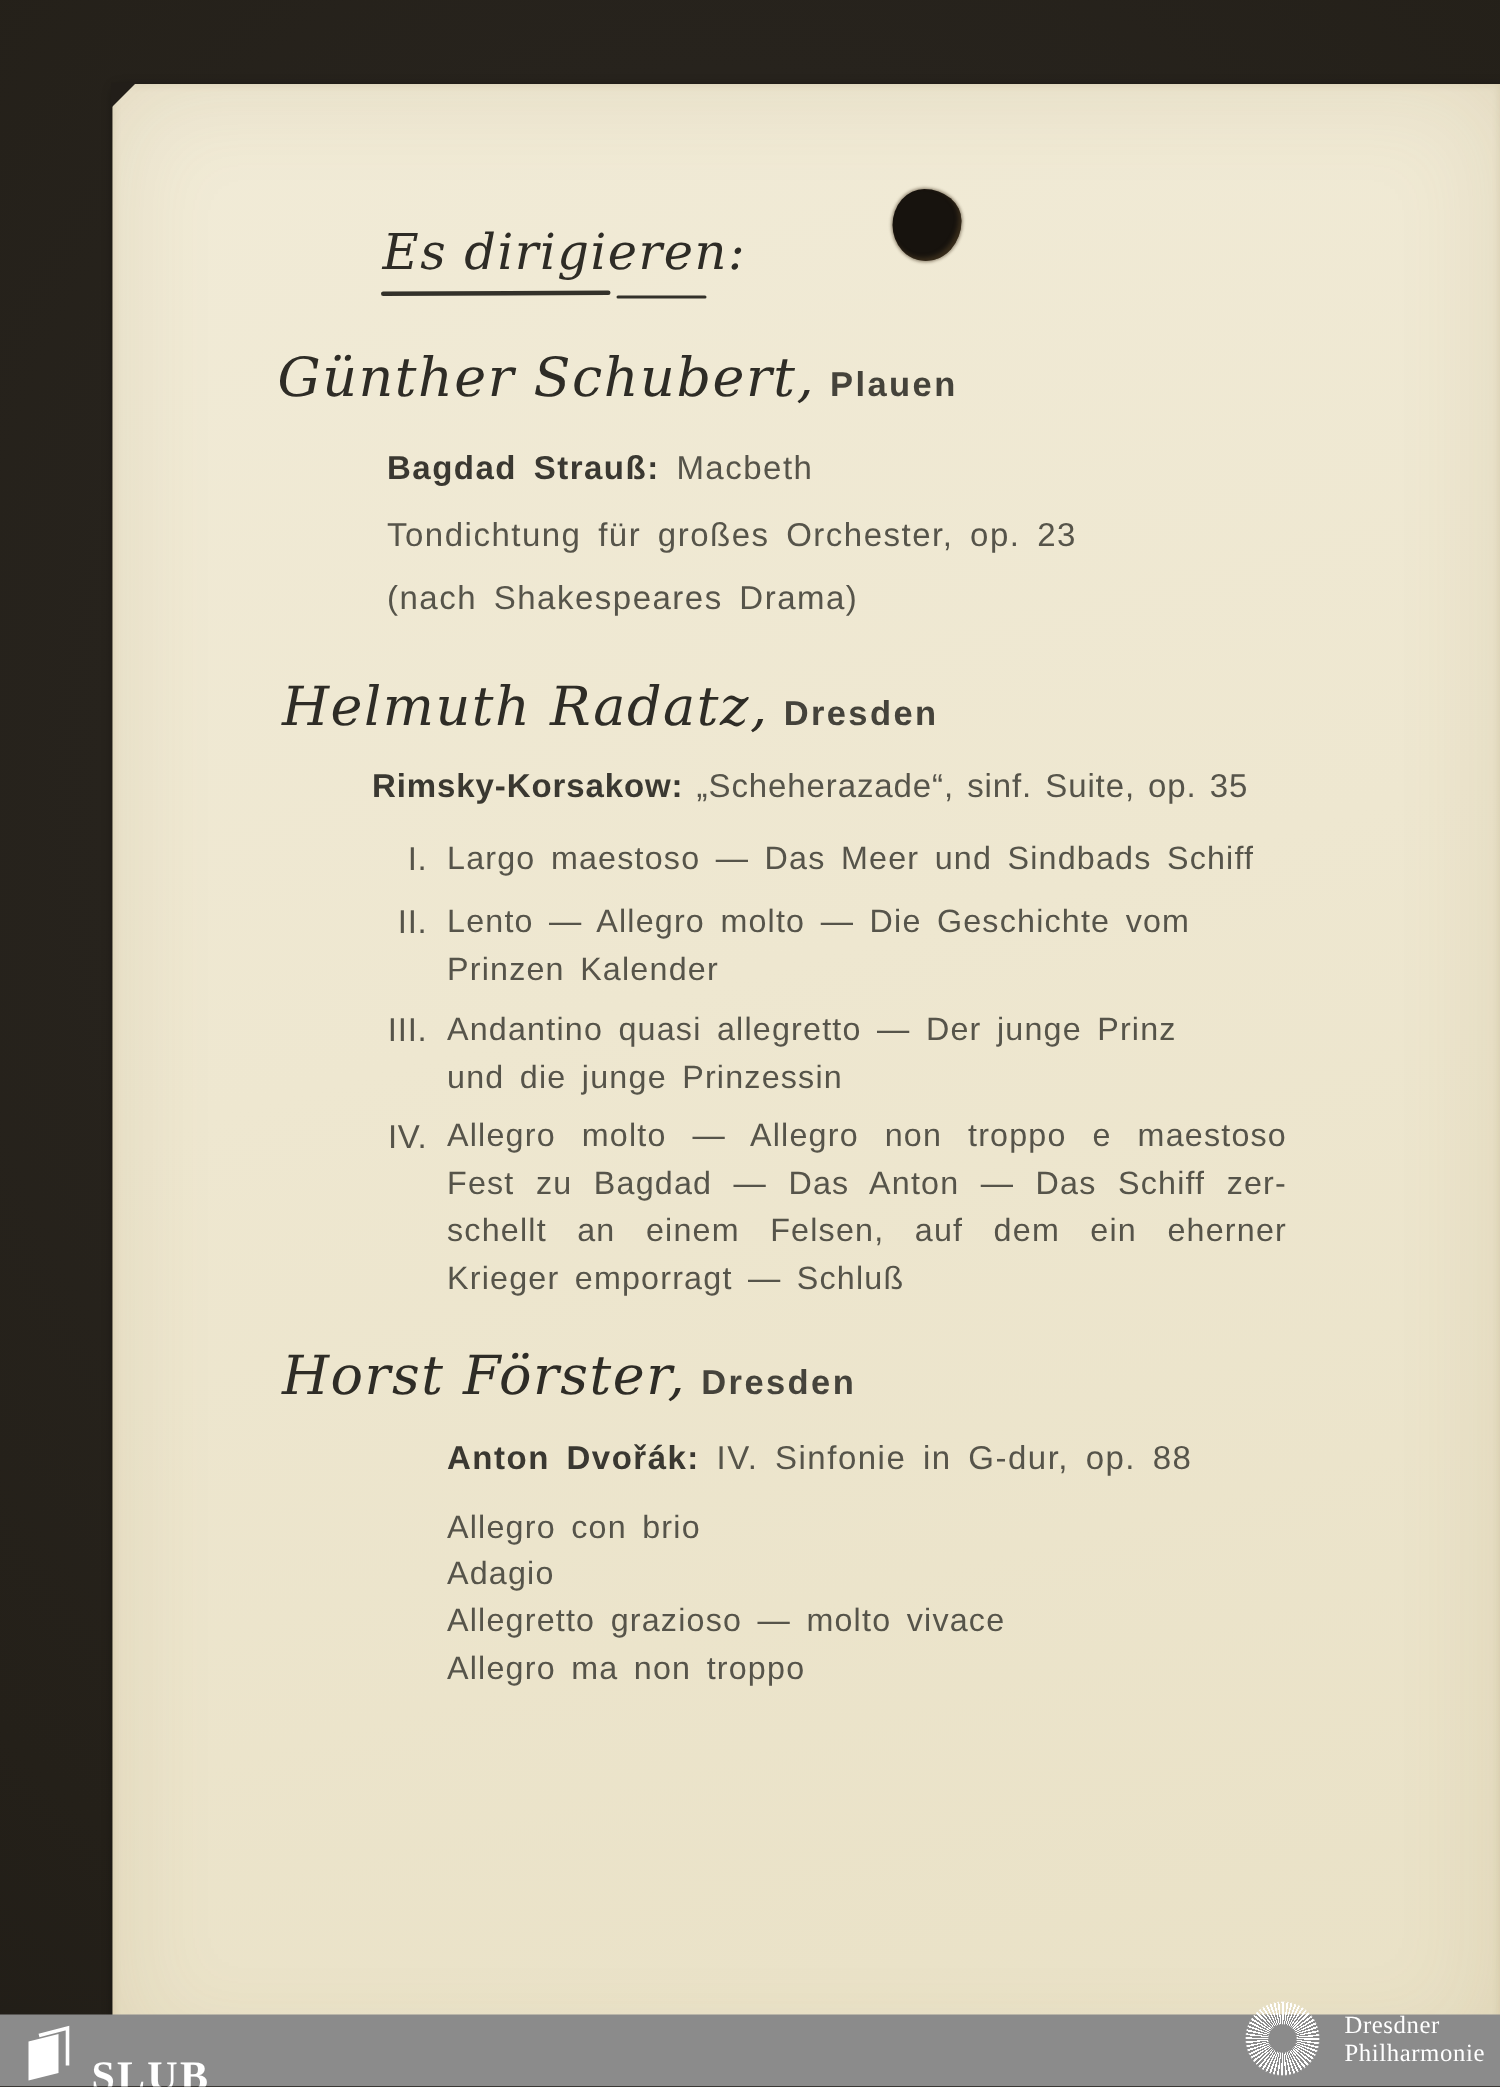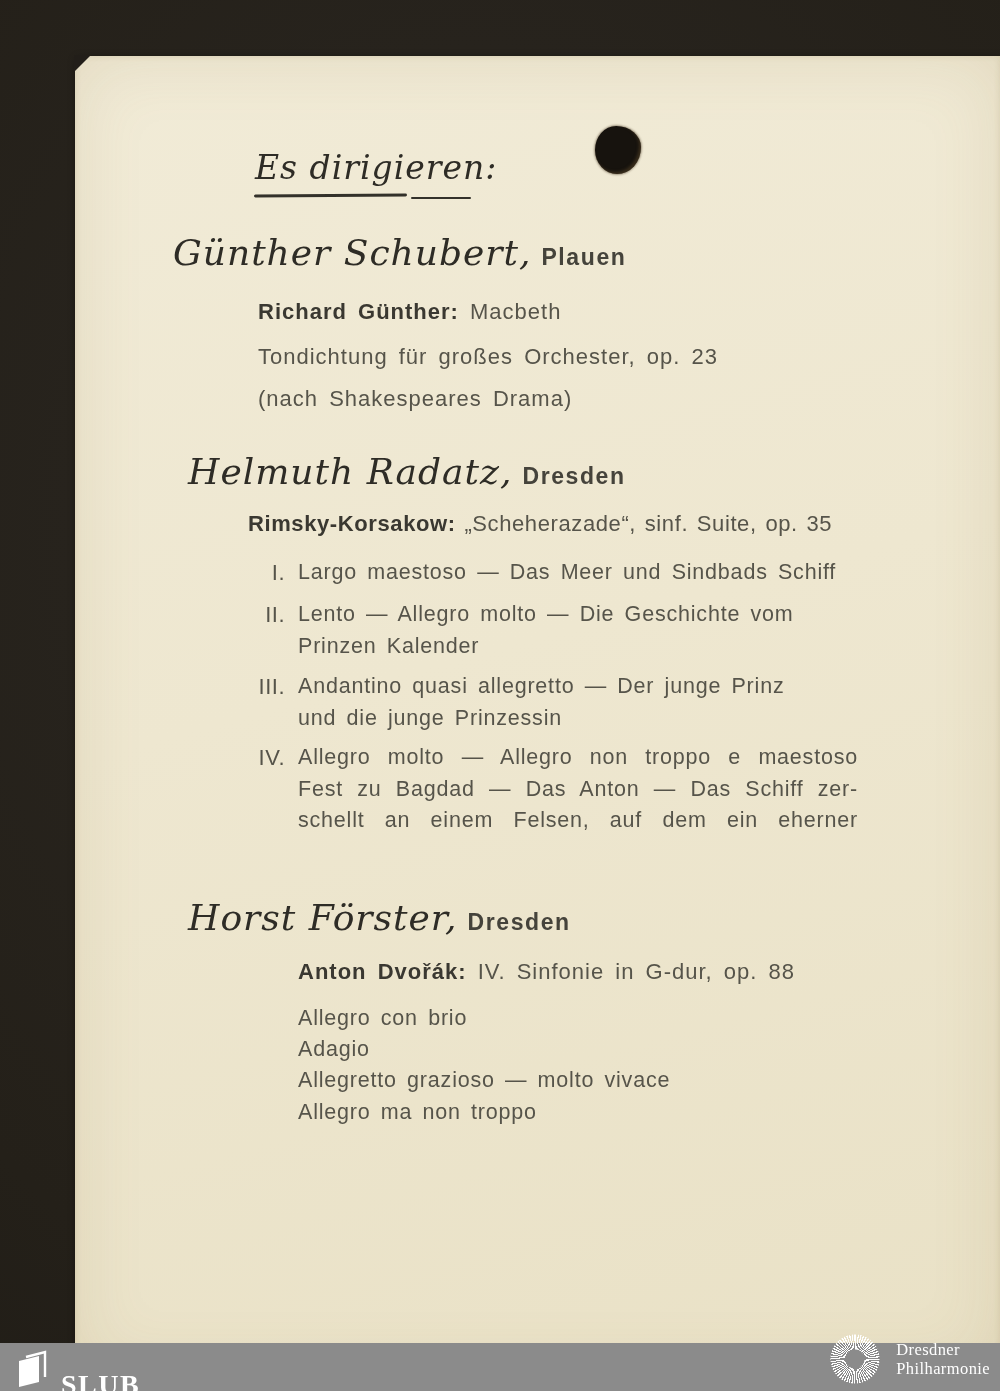--- a/index.html
+++ b/index.html
@@ -52,21 +52,21 @@
   .uline.seg1{ left:179px; top:138px; width:153px; height:3px; transform:rotate(-.3deg); }
   .uline.seg2{ left:336px; top:141px; width:60px; height:2.4px; }
 
   .conductor{ position:absolute; white-space:nowrap; }
   .conductor .name{ font-size:36px; }
   .conductor .city{
     font-family:"Liberation Sans", sans-serif;
     font-size:23px; font-weight:700; color:#45433b;
     letter-spacing:1.6px; margin-left:10px;
   }
-  .c1{ left:98px; top:176px; }
+  .c1{ left:110px; top:176px; }
   .c2{ left:113px; top:395px; }
   .c3{ left:113px; top:841px; }
 
   .bodyline{
     position:absolute;
     font-size:22px; color:#56544a;
     letter-spacing:1px; word-spacing:4px;
     white-space:nowrap;
   }
   .bold{ font-weight:700; color:#3a3831; }
@@ -141,21 +141,21 @@
     <div class="hole"></div>
 
     <div class="script page-title">Es dirigieren:</div>
     <div class="uline seg1"></div>
     <div class="uline seg2"></div>
 
     <div class="conductor c1">
       <span class="script name">Günther Schubert,</span><span class="city">Plauen</span>
     </div>
     <div class="bodyline w1a">
-      <span class="bold">Richard Günther:</span>
+      <span class="bold">Bagdad Strauß:</span>
       <span>Macbeth</span>
     </div>
     <div class="bodyline w1b">Tondichtung für großes Orchester, op. 23</div>
     <div class="bodyline w1c">(nach Shakespeares Drama)</div>
 
     <div class="conductor c2">
       <span class="script name">Helmuth Radatz,</span><span class="city">Dresden</span>
     </div>
     <div class="bodyline w2">
       <span class="bold">Rimsky-Korsakow:</span>
@@ -181,20 +181,21 @@
         <div class="ml">Andantino quasi allegretto — Der junge Prinz</div>
         <div class="ml">und die junge Prinzessin</div>
       </div>
     </div>
     <div class="movement m4">
       <span class="num">IV.</span>
       <div class="mlines">
         <div class="ml just">Allegro molto — Allegro non troppo e maestoso</div>
         <div class="ml just">Fest zu Bagdad — Das Anton — Das Schiff zer-</div>
         <div class="ml just">schellt an einem Felsen, auf dem ein eherner</div>
+        <div class="ml">Krieger emporragt — Schluß</div>
       </div>
     </div>
 
     <div class="conductor c3">
       <span class="script name">Horst Förster,</span><span class="city">Dresden</span>
     </div>
     <div class="bodyline w3">
       <span class="bold">Anton Dvořák:</span>
       <span>IV. Sinfonie in G-dur, op. 88</span>
     </div>

